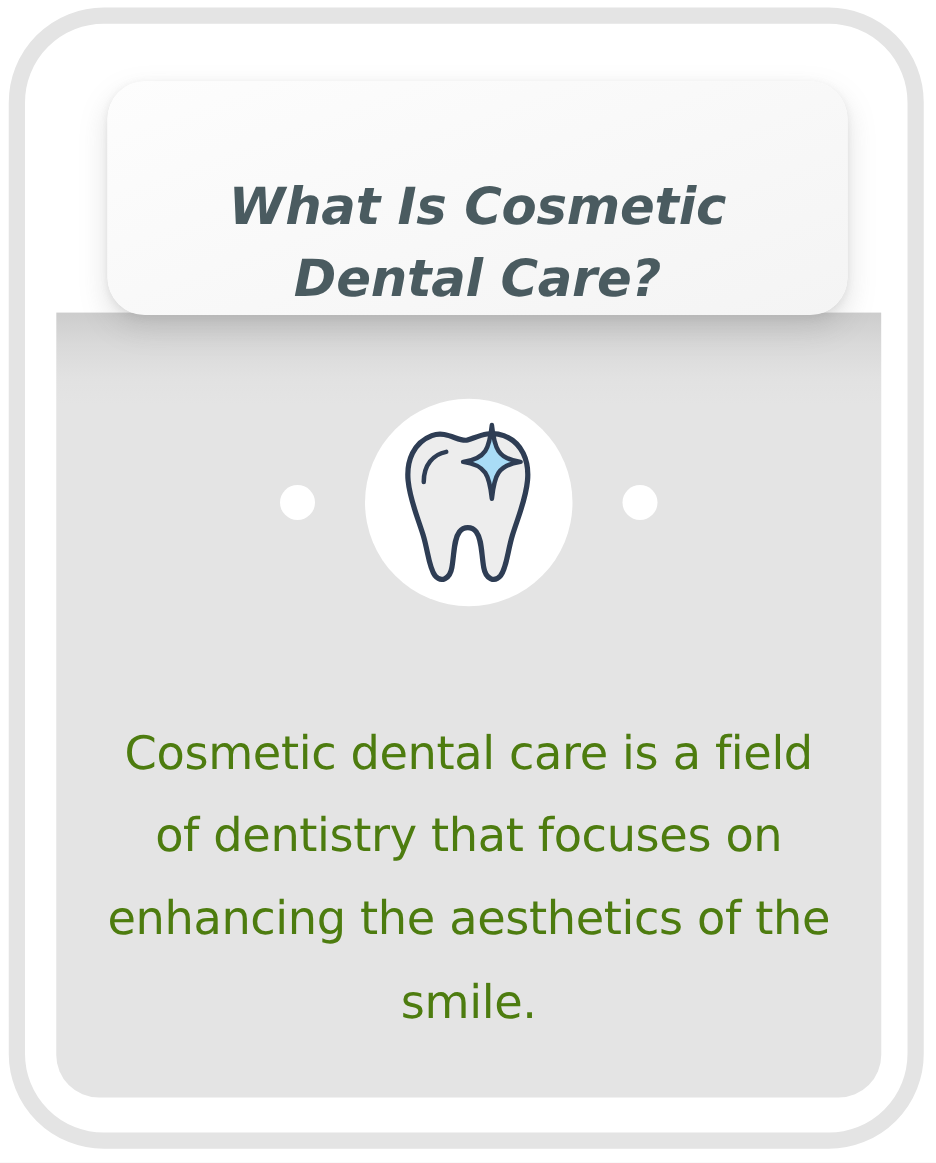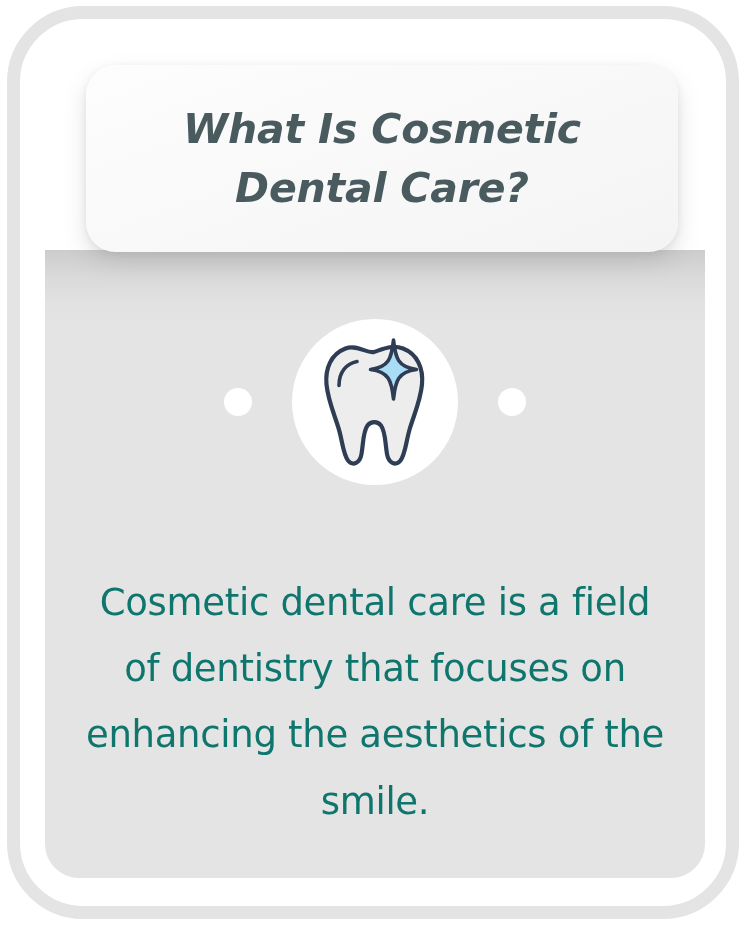--- a/index.html
+++ b/index.html
@@ -64,21 +64,21 @@
     position: absolute;
     left: 86px;
     top: 65px;
     width: 592px;
     height: 187px;
     background: linear-gradient(160deg, #fdfdfd 0%, #f8f8f8 55%, #f4f4f4 100%);
     border-radius: 30px;
     box-shadow: 0 10px 22px rgba(120,120,120,0.22),
                 0 2px 6px rgba(140,140,140,0.14);
     display: flex;
-    align-items: center;
+    align-items: flex-end;
     justify-content: center;
     z-index: 4;
   }
 
   .header-title {
     font-family: "DejaVu Sans", "Liberation Sans", sans-serif;
     font-style: italic;
     font-weight: bold;
     font-size: 41px;
     line-height: 1.42;
@@ -127,21 +127,21 @@
   .body-text {
     position: absolute;
     left: 0;
     top: 320px;
     width: 100%;
     padding: 0 40px;
     font-family: "DejaVu Sans", "Liberation Sans", sans-serif;
     font-size: 37px;
     line-height: 1.79;
     text-align: center;
-    color: #0f766e;
+    color: #4d7c0f;
     letter-spacing: -0.3px;
   }
 </style>
 </head>
 <body>
 
 <div id="stage">
 
   <div class="outer-frame"></div>
 

